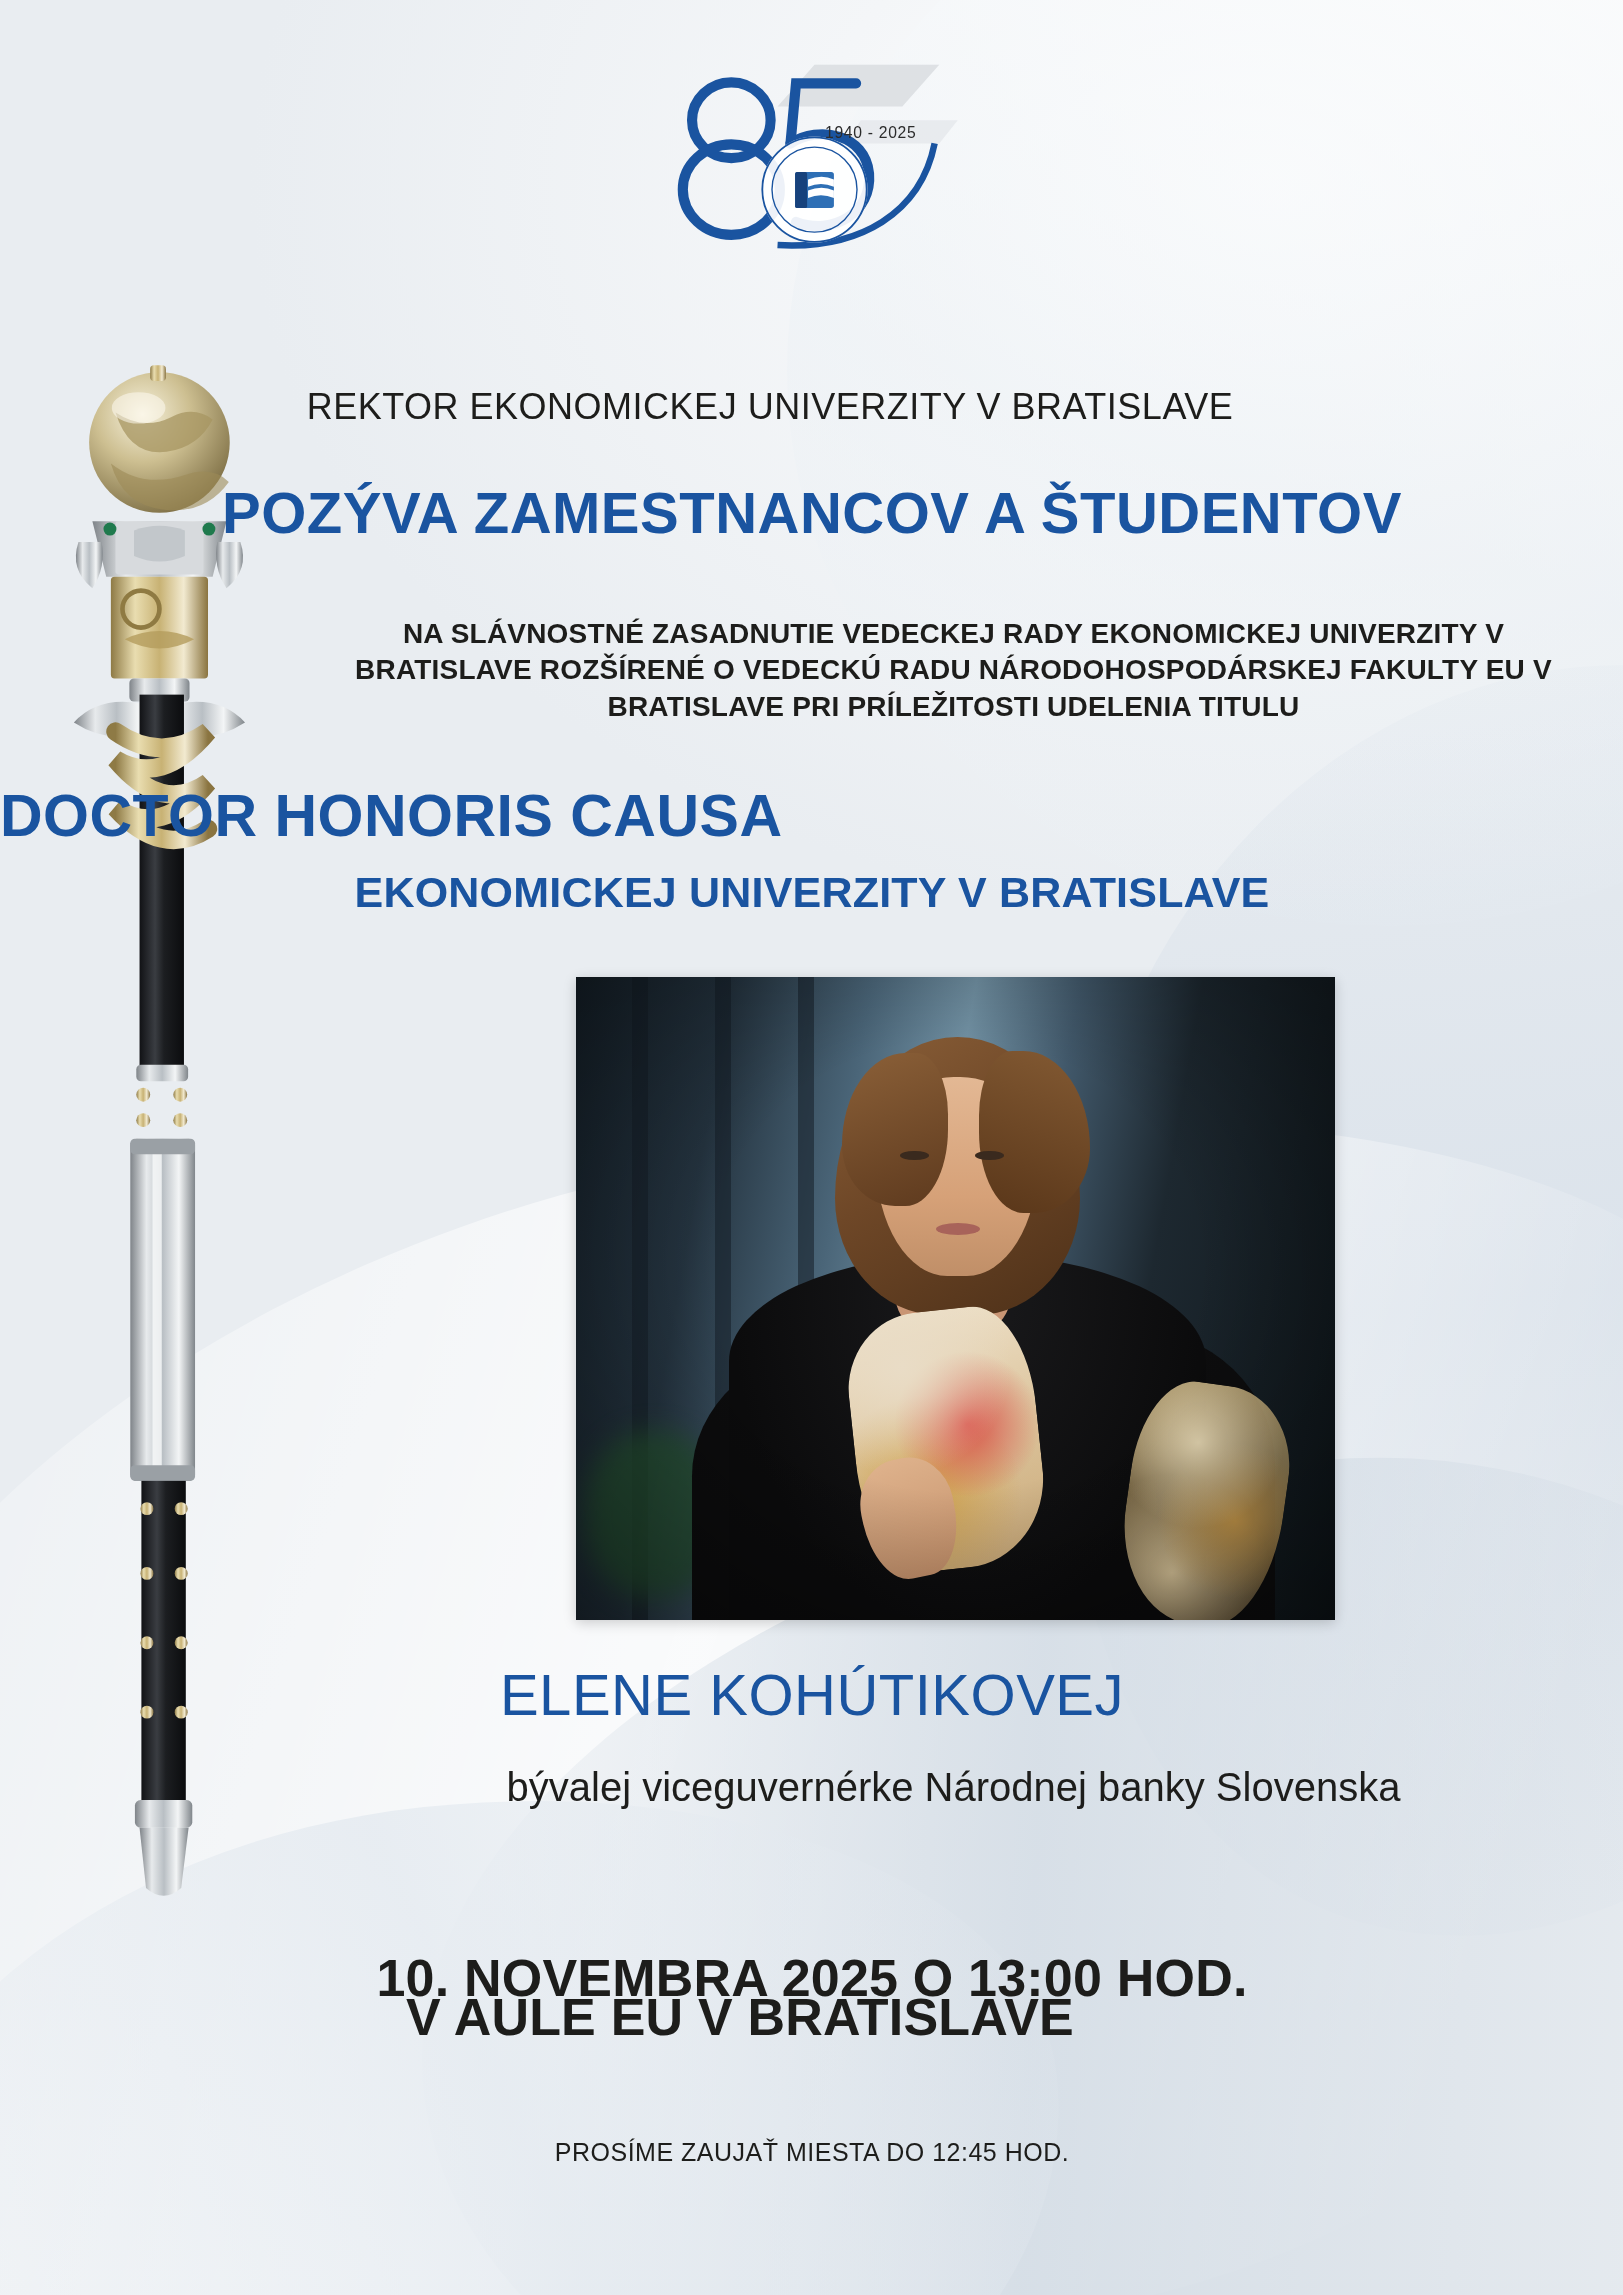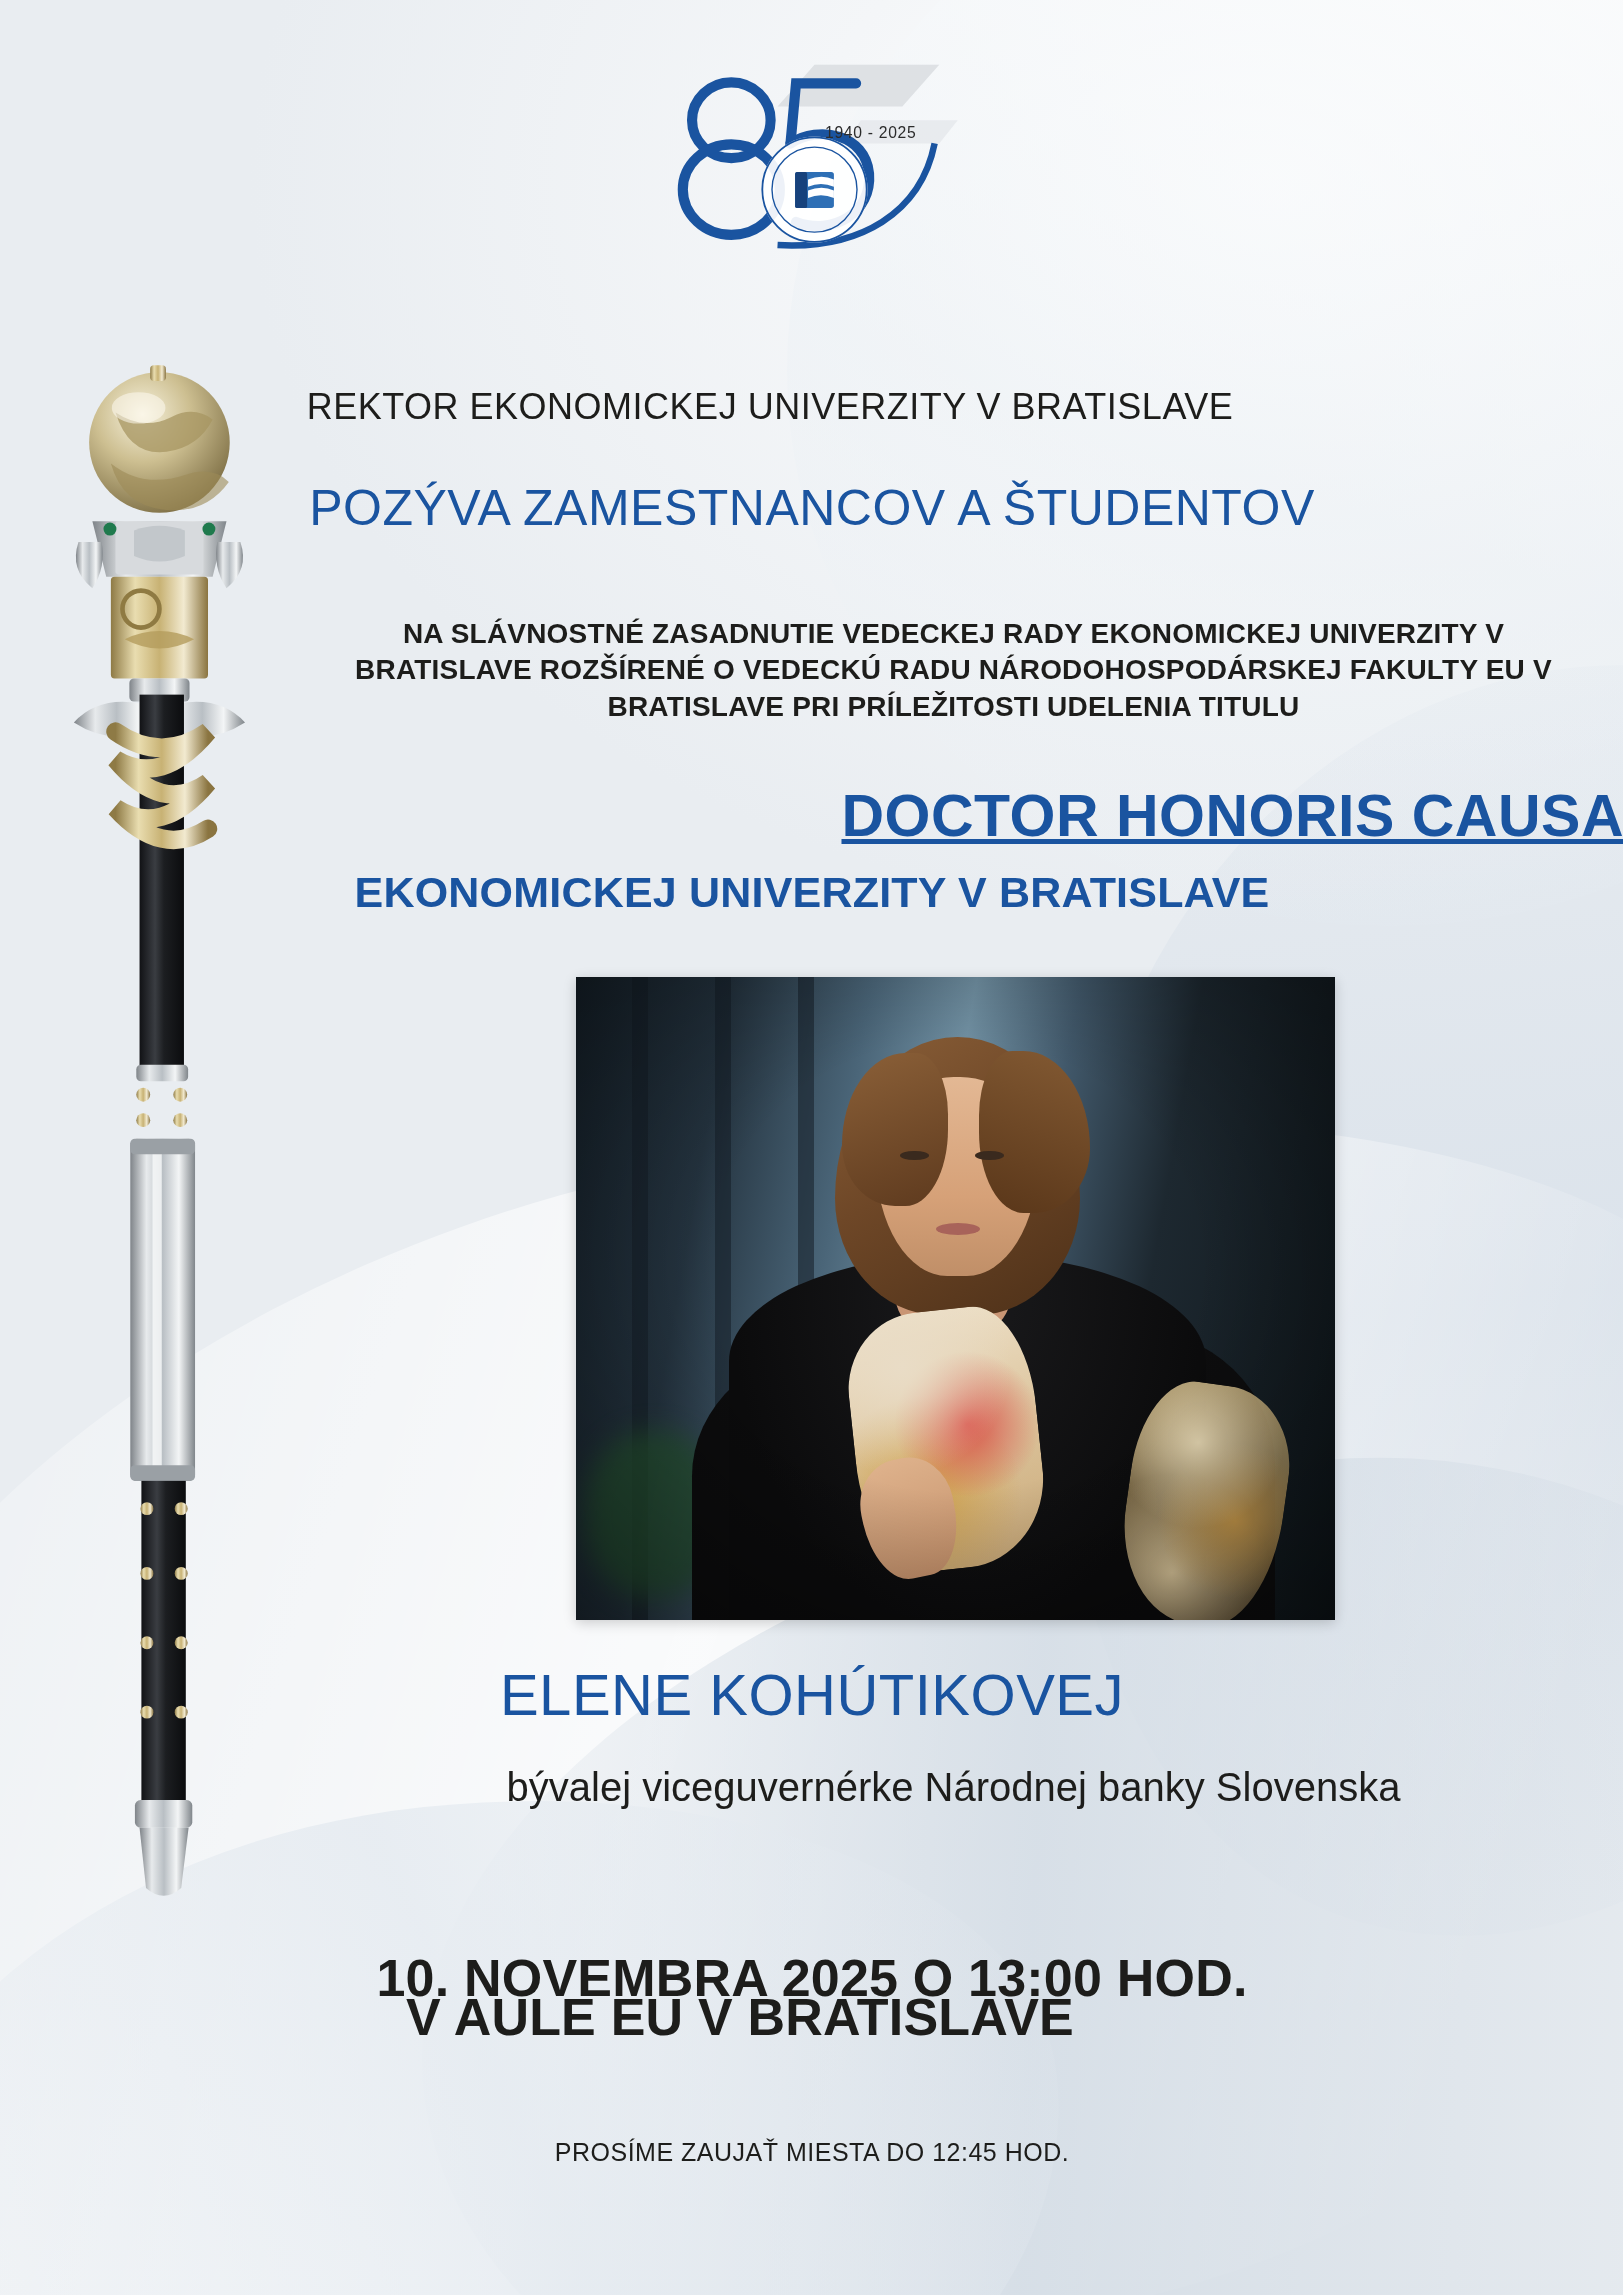--- a/index.html
+++ b/index.html
@@ -105,48 +105,47 @@
     letter-spacing: 0.5px;
     color: #1d1d1b;
     font-weight: 400;
   }
   .line-pozyva {
     position: absolute;
     left: 0;
     top: 479px;
     width: 1624px;
     text-align: center;
-    font-size: 50px;
-    font-weight: normal;
+    font-size: 58px;
+    font-weight: bold;
     letter-spacing: 0.5px;
     color: #1a54a0;
   }
   .para-na-slavnostne {
     position: absolute;
     left: 324px;
     top: 616px;
     width: 1259px;
     text-align: center;
     font-size: 28px;
     font-weight: bold;
     line-height: 1.30;
     letter-spacing: 0.2px;
     color: #1d1d1b;
   }
   .line-dhc {
     position: absolute;
     left: 0;
     top: 782px;
     width: 1624px;
-    text-align: right;
+    text-align: left;
     font-size: 59px;
     font-weight: bold;
     letter-spacing: 0.5px;
     color: #1a54a0;
-    text-decoration: underline;
   }
   .line-euba {
     position: absolute;
     left: 0;
     top: 858px;
     width: 1624px;
     text-align: center;
     font-size: 43px;
     font-weight: bold;
     letter-spacing: 0.2px;

